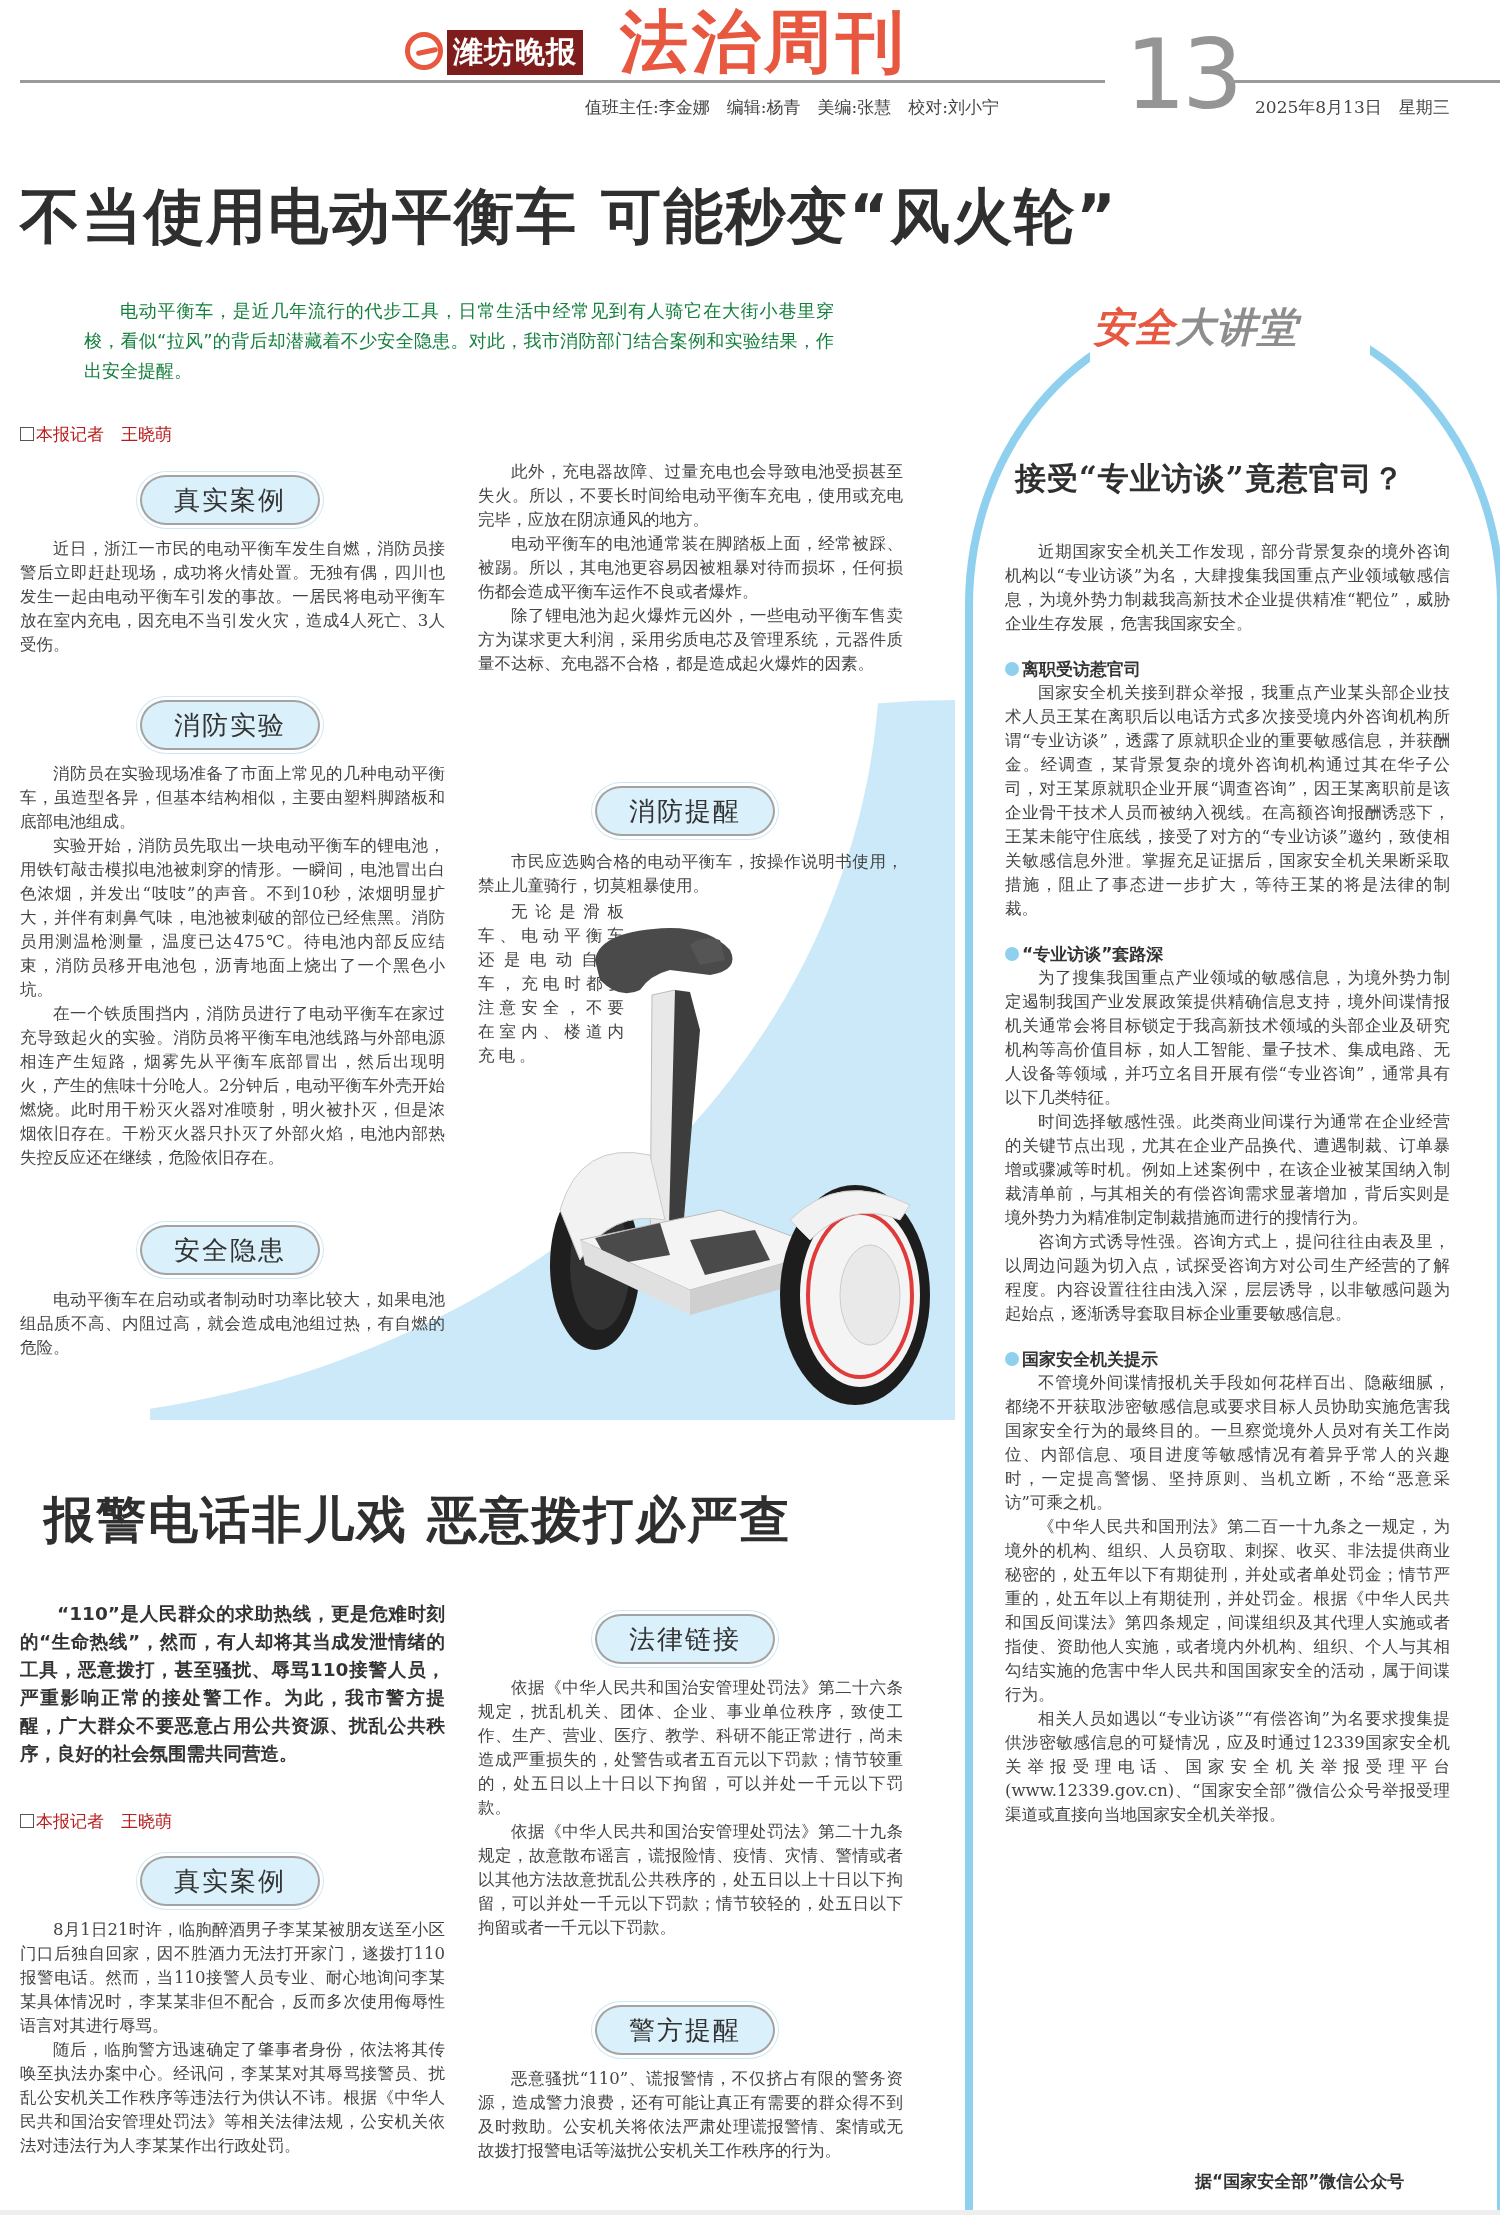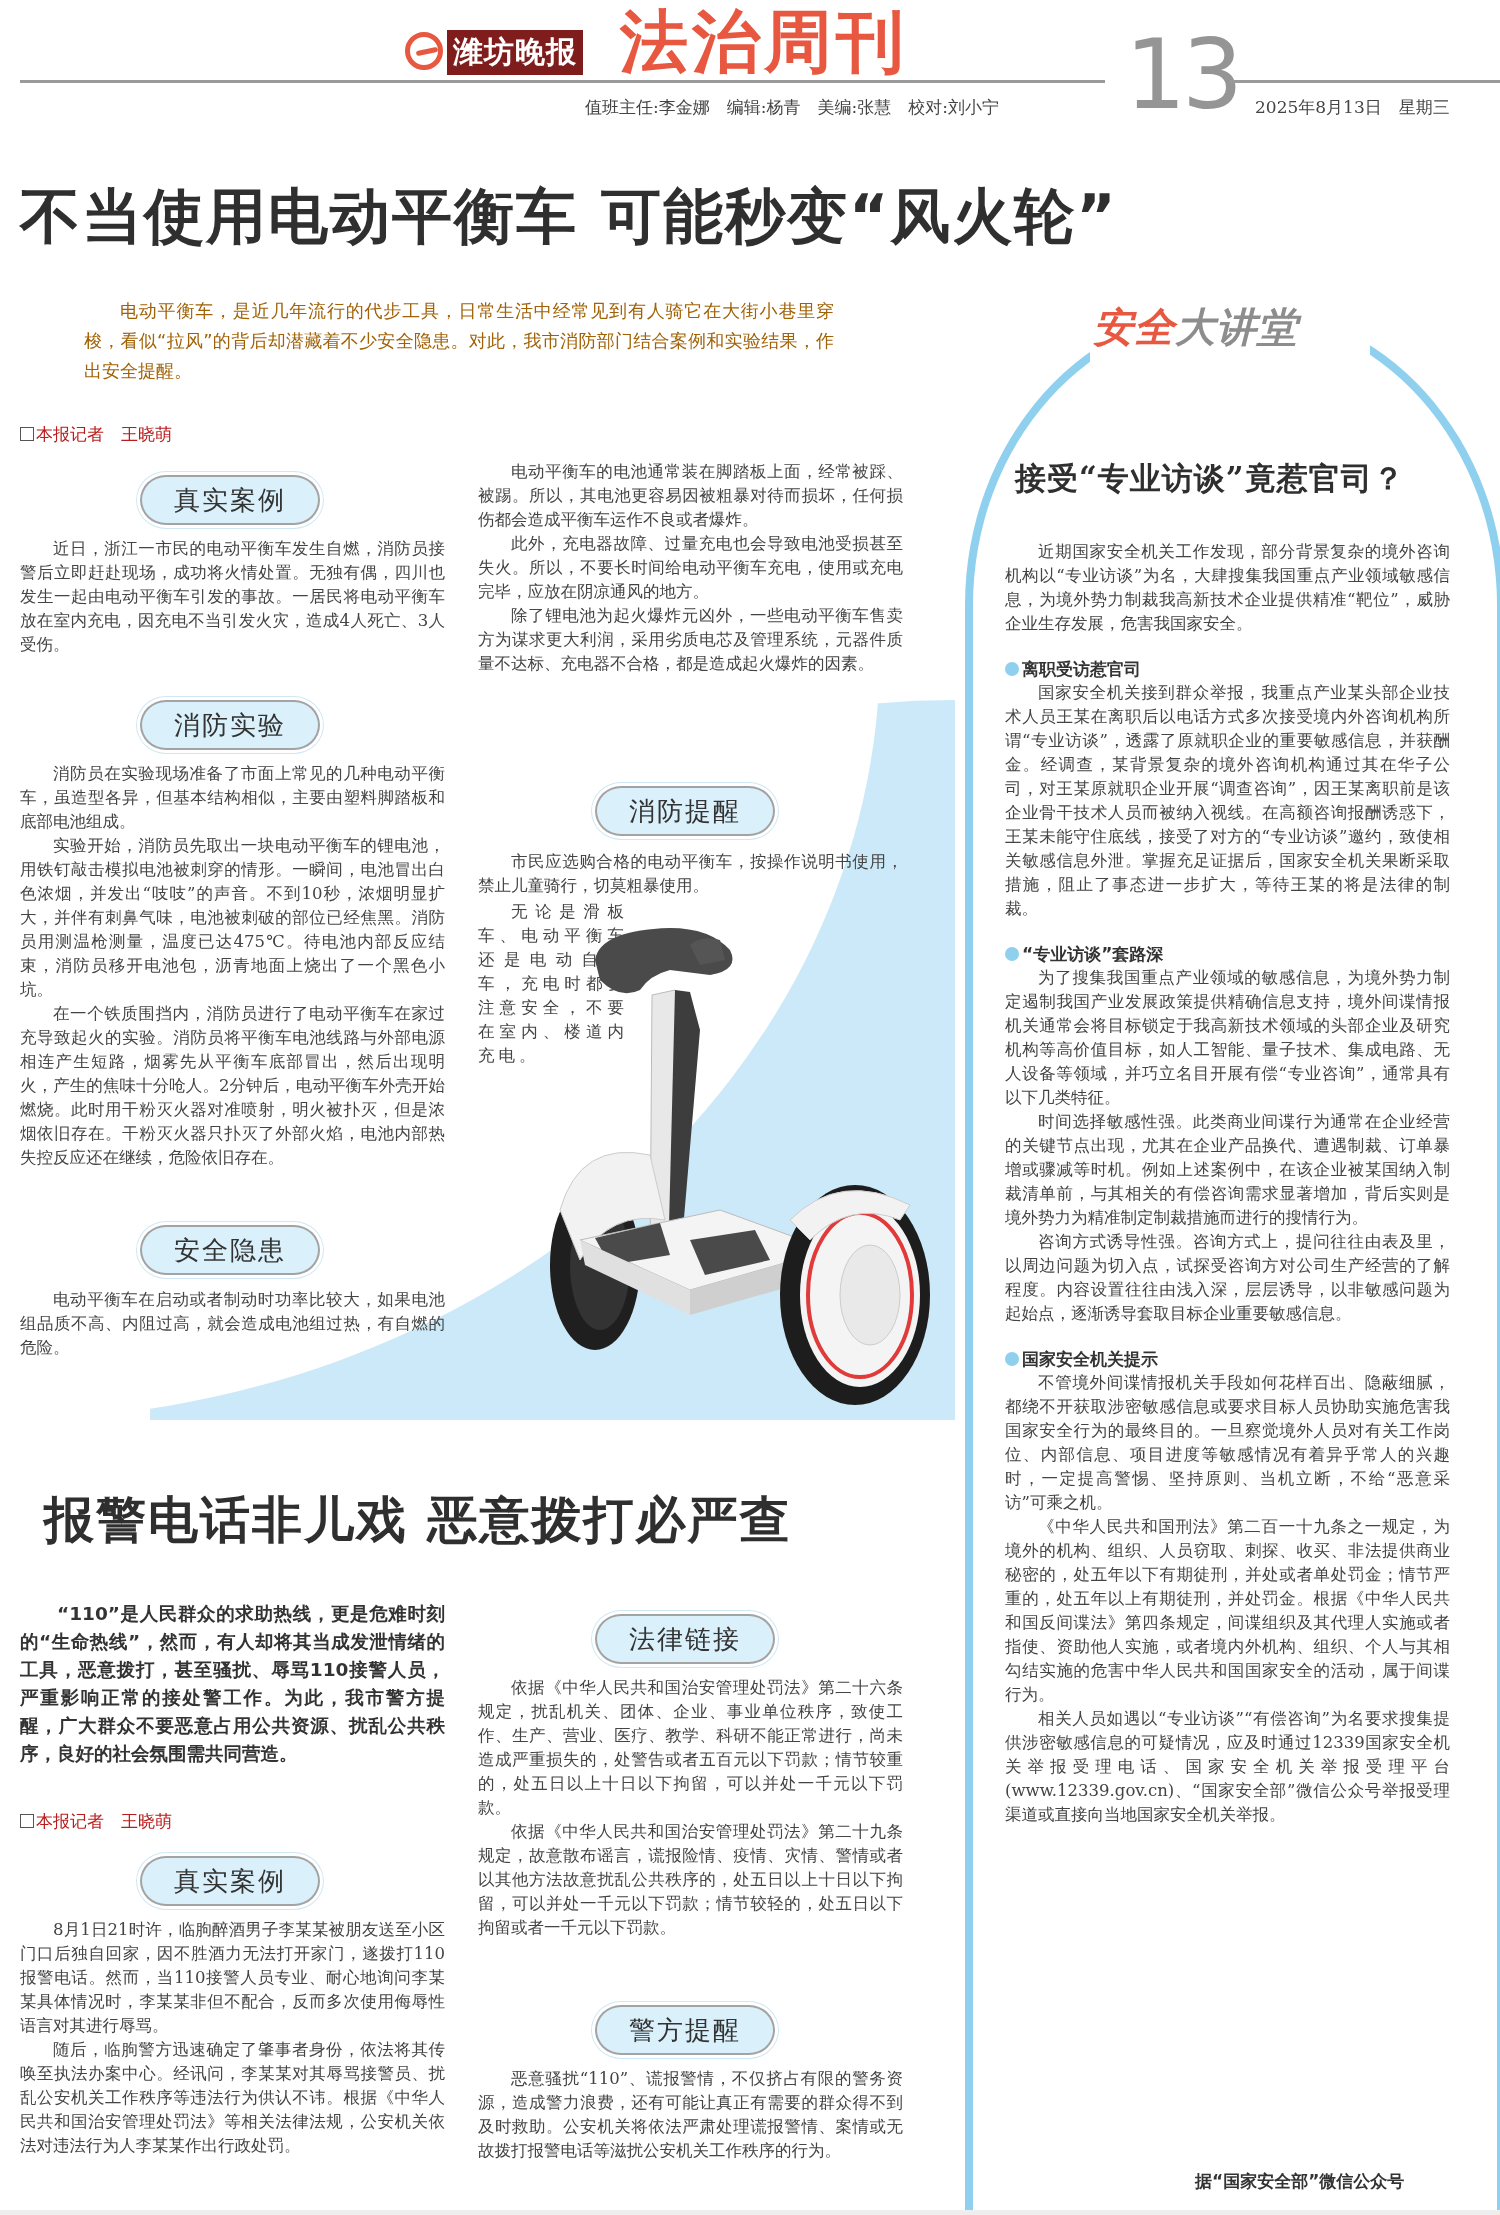--- a/index.html
+++ b/index.html
@@ -18,21 +18,21 @@
   .credits { left: 585px; top: 96px; font-size: 17px; color: #444; letter-spacing: 0px; }
   .date { left: 1255px; top: 96px; font-size: 17px; color: #444; }
 
   
   .headline { font-family: "DejaVu Sans", sans-serif; font-weight: bold; color: #2f2f2f; letter-spacing: 2px; }
   .h1 { left: 20px; top: 176px; font-size: 60px; line-height: 80px; }
   .h2 { left: 20px; top: 1485px; font-size: 50px; line-height: 70px; margin-left: 24px; }
 
   
   .p { font-size: 16.5px; line-height: 24px; color: #444; text-align: justify; text-indent: 2em; }
-  .lead { font-family: "DejaVu Sans", sans-serif; font-size: 18px; line-height: 30px; color: #a16207; text-indent: 2em; text-align: justify; }
+  .lead { font-family: "DejaVu Sans", sans-serif; font-size: 18px; line-height: 30px; color: #15803d; text-indent: 2em; text-align: justify; }
   .lead-bold { font-family: "DejaVu Sans", sans-serif; font-weight: bold; font-size: 18.5px; line-height: 28px; color: #333; text-indent: 2em; text-align: justify; }
   .byline { font-family: Liberation Serif, serif; font-size: 17px; color: #b91c1c; }
   .byline .box { display: inline-block; width: 14px; height: 14px; border: 1px solid #555; vertical-align: -1px; margin-right: 2px; }
 
   
   .badge { width: 180px; height: 50px; border: 2px solid #a3a3a3; border-radius: 26px / 25px; background: #daf0fb; display: flex; align-items: center; justify-content: center; font-size: 26px; color: #333; letter-spacing: 2px; box-shadow: 0 0 0 3px #fff, 0 0 0 4px #cfe8f5; }
 
   
   .sidebar-arc { left: 965px; top: 305px; width: 540px; height: 1960px; border: 8px solid #8fd0ef; border-radius: 270px 270px 0 0 / 300px 300px 0 0; border-bottom: none; }
   .sidebar-mask { left: 1090px; top: 290px; width: 280px; height: 80px; background: #fff; }
@@ -81,22 +81,22 @@
   <p class="p">实验开始，消防员先取出一块电动平衡车的锂电池，用铁钉敲击模拟电池被刺穿的情形。一瞬间，电池冒出白色浓烟，并发出“吱吱”的声音。不到10秒，浓烟明显扩大，并伴有刺鼻气味，电池被刺破的部位已经焦黑。消防员用测温枪测量，温度已达475℃。待电池内部反应结束，消防员移开电池包，沥青地面上烧出了一个黑色小坑。</p>
   <p class="p">在一个铁质围挡内，消防员进行了电动平衡车在家过充导致起火的实验。消防员将平衡车电池线路与外部电源相连产生短路，烟雾先从平衡车底部冒出，然后出现明火，产生的焦味十分呛人。2分钟后，电动平衡车外壳开始燃烧。此时用干粉灭火器对准喷射，明火被扑灭，但是浓烟依旧存在。干粉灭火器只扑灭了外部火焰，电池内部热失控反应还在继续，危险依旧存在。</p>
 </div>
 
 <div class="abs badge" style="left:140px; top:1225px;">安全隐患</div>
 <div class="abs" style="left:20px; top:1288px; width:425px;">
   <p class="p">电动平衡车在启动或者制动时功率比较大，如果电池组品质不高、内阻过高，就会造成电池组过热，有自燃的危险。</p>
 </div>
 
 <div class="abs" style="left:478px; top:460px; width:425px;">
+  <p class="p">此外，充电器故障、过量充电也会导致电池受损甚至失火。所以，不要长时间给电动平衡车充电，使用或充电完毕，应放在阴凉通风的地方。</p>
   <p class="p">电动平衡车的电池通常装在脚踏板上面，经常被踩、被踢。所以，其电池更容易因被粗暴对待而损坏，任何损伤都会造成平衡车运作不良或者爆炸。</p>
-  <p class="p">此外，充电器故障、过量充电也会导致电池受损甚至失火。所以，不要长时间给电动平衡车充电，使用或充电完毕，应放在阴凉通风的地方。</p>
   <p class="p">除了锂电池为起火爆炸元凶外，一些电动平衡车售卖方为谋求更大利润，采用劣质电芯及管理系统，元器件质量不达标、充电器不合格，都是造成起火爆炸的因素。</p>
 </div>
 
 <div class="abs badge" style="left:595px; top:786px;">消防提醒</div>
 <div class="abs" style="left:478px; top:850px; width:425px;">
   <p class="p">市民应选购合格的电动平衡车，按操作说明书使用，禁止儿童骑行，切莫粗暴使用。</p>
 </div>
 <div class="abs" style="left:478px; top:900px; width:150px;">
   <p class="p" style="letter-spacing:4px;">无论是滑板车、电动平衡车还是电动自行车，充电时都要注意安全，不要在室内、楼道内充电。</p>
 </div>

